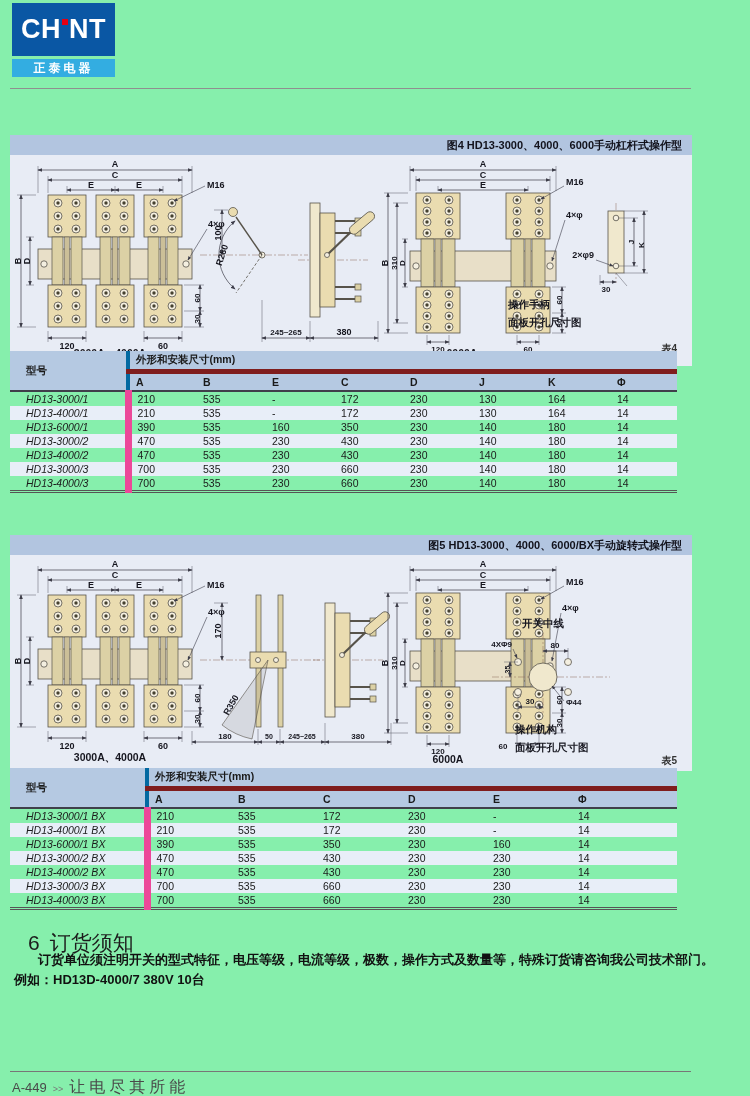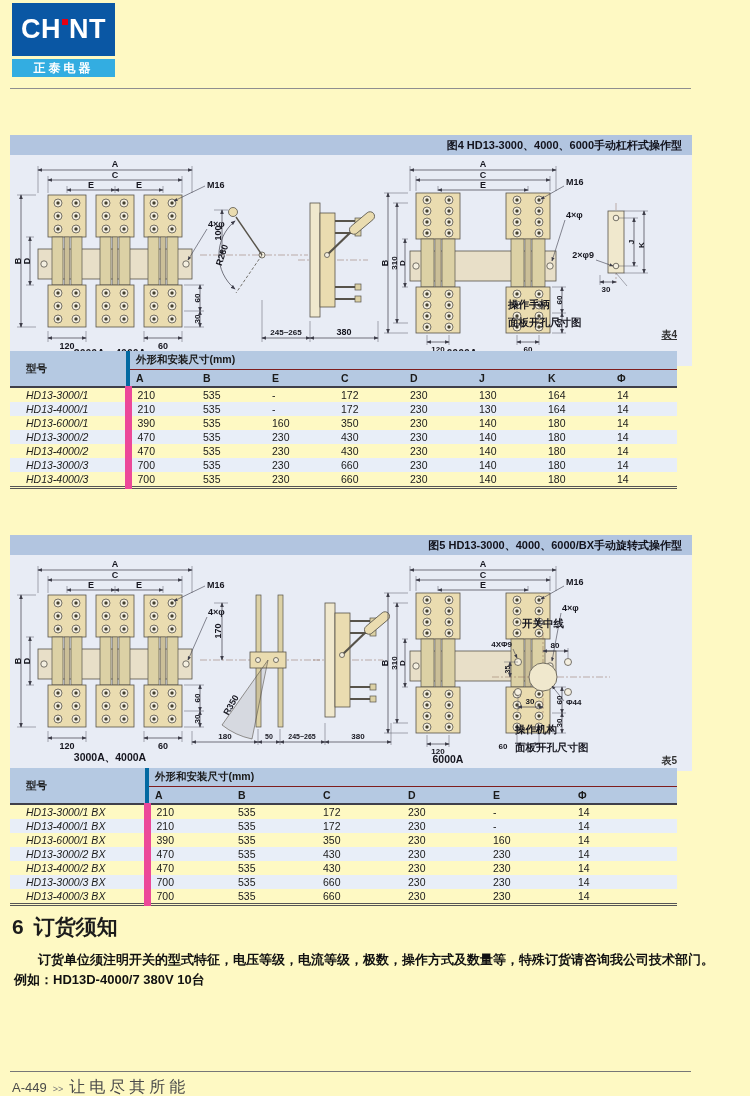--- a/index.html
+++ b/index.html
@@ -1,17 +1,17 @@
 <!DOCTYPE html>
 <html><head>
 <meta charset="utf-8">
 <style>
   html,body{margin:0;padding:0;background:#fff;}
   body{font-family:"Liberation Sans","DejaVu Sans",sans-serif;color:#1a1a1a;}
-  .page{position:relative;width:750px;height:1096px;background:#fef9c3;overflow:hidden;}
+  .page{position:relative;width:750px;height:1096px;background:#86efac;overflow:hidden;}
 
   
   .logo{position:absolute;left:12px;top:3px;width:103px;}
   .logo-main{height:53px;background:#0a57a4;color:#fff;display:flex;align-items:center;justify-content:center;font-weight:bold;font-size:27px;letter-spacing:0.5px;}
   .logo-dot{display:inline-block;width:6px;height:6px;background:#e60012;margin:0 1px 16px 1px;}
   .logo-sub{margin-top:3px;height:18px;background:#33ade1;color:#fff;font-size:12px;font-weight:bold;display:flex;align-items:center;justify-content:center;letter-spacing:3px;}
 
   .rule{position:absolute;height:1px;background:#8f8f8f;}
   .rule.top{left:10px;top:88px;width:681px;}
   .rule.bottom{left:10px;top:1071px;width:681px;background:#777;}
@@ -35,29 +35,29 @@
   .ldr{stroke:#3d3d49;stroke-width:0.6;fill:none;marker-end:url(#arw);}
   .cl{stroke:#8c6a5a;stroke-width:0.5;stroke-dasharray:7 2 2 2;fill:none;}
   .part{fill:#eadcb0;stroke:#57534a;stroke-width:0.8;}
   .part-l{fill:#f0e8cd;stroke:#57534a;stroke-width:0.8;}
   .part-m{fill:#dcd1a5;stroke:#57534a;stroke-width:0.7;}
   .plate{fill:#e8dfc8;stroke:#57534a;stroke-width:0.8;}
   .hole{fill:#f4efe0;stroke:#57534a;stroke-width:0.8;}
 
   
   .tbl-tag{position:absolute;left:10px;width:667px;text-align:right;font-size:10px;font-weight:bold;color:#333;}
-  #tag4{top:328px;text-decoration:underline;}
+  #tag4{top:342px;text-decoration:underline;}
   #tag5{top:754px;}
   table.spec{position:absolute;left:10px;width:667px;border-collapse:collapse;table-layout:fixed;font-size:10.5px;}
   #table4{top:351px;}
   #table5{top:768px;}
   table.spec th,table.spec td{padding:1px 6px;text-align:left;font-weight:normal;white-space:nowrap;overflow:hidden;}
   table.spec thead th{background:#b5c9e2;font-weight:bold;padding:2px 6px;}
   table.spec th.model-h{padding-left:16px;border-right:4px solid #0369a1;border-bottom:2px solid #3f3f4a;}
-  table.spec th.group-h{border-bottom:1px solid #7f1d1d;}
+  table.spec th.group-h{border-bottom:5px solid #7f1d1d;}
   table.spec tr.letters th{border-bottom:2px solid #3f3f4a;}
   table.spec td.model{padding-left:16px;border-right:7px solid #ec4899;font-style:italic;}
   table.spec tbody tr:nth-child(even){background:#e8eef8;}
   table.spec tbody tr:last-child td{border-bottom:3px double #555;}
 
   
   .order-head{position:absolute;left:12px;top:913px;font-size:21px;color:#1c1c1c;}
   .order-head .no{margin-right:10px;}
   .order-body{position:absolute;left:12px;top:951px;width:712px;font-size:13px;font-weight:600;color:#111;text-indent:2em;margin:0;}
   .order-ex{position:absolute;left:14px;top:971px;font-size:13px;font-weight:600;color:#111;margin:0;}
@@ -686,21 +686,21 @@
           <td>700</td>
           <td>535</td>
           <td>660</td>
           <td>230</td>
           <td>230</td>
           <td>14</td>
         </tr>
     </tbody>
   </table>
 
-  <h2 class="order-head" style="margin:0;font-weight:bold;">
+  <h2 class="order-head" style="margin:16px;font-weight:normal;">
     <span class="no">6</span><span>订货须知</span>
   </h2>
   <p class="order-body">订货单位须注明开关的型式特征，电压等级，电流等级，极数，操作方式及数量等，特殊订货请咨询我公司技术部门。</p>
   <p class="order-ex">例如：HD13D-4000/7  380V  10台</p>
 
   <div class="rule bottom"></div>
   <div class="footer">
     <span class="pno">A-449</span>
     <span class="arr">&gt;&gt;</span>
     <span class="slogan">让电尽其所能</span>

